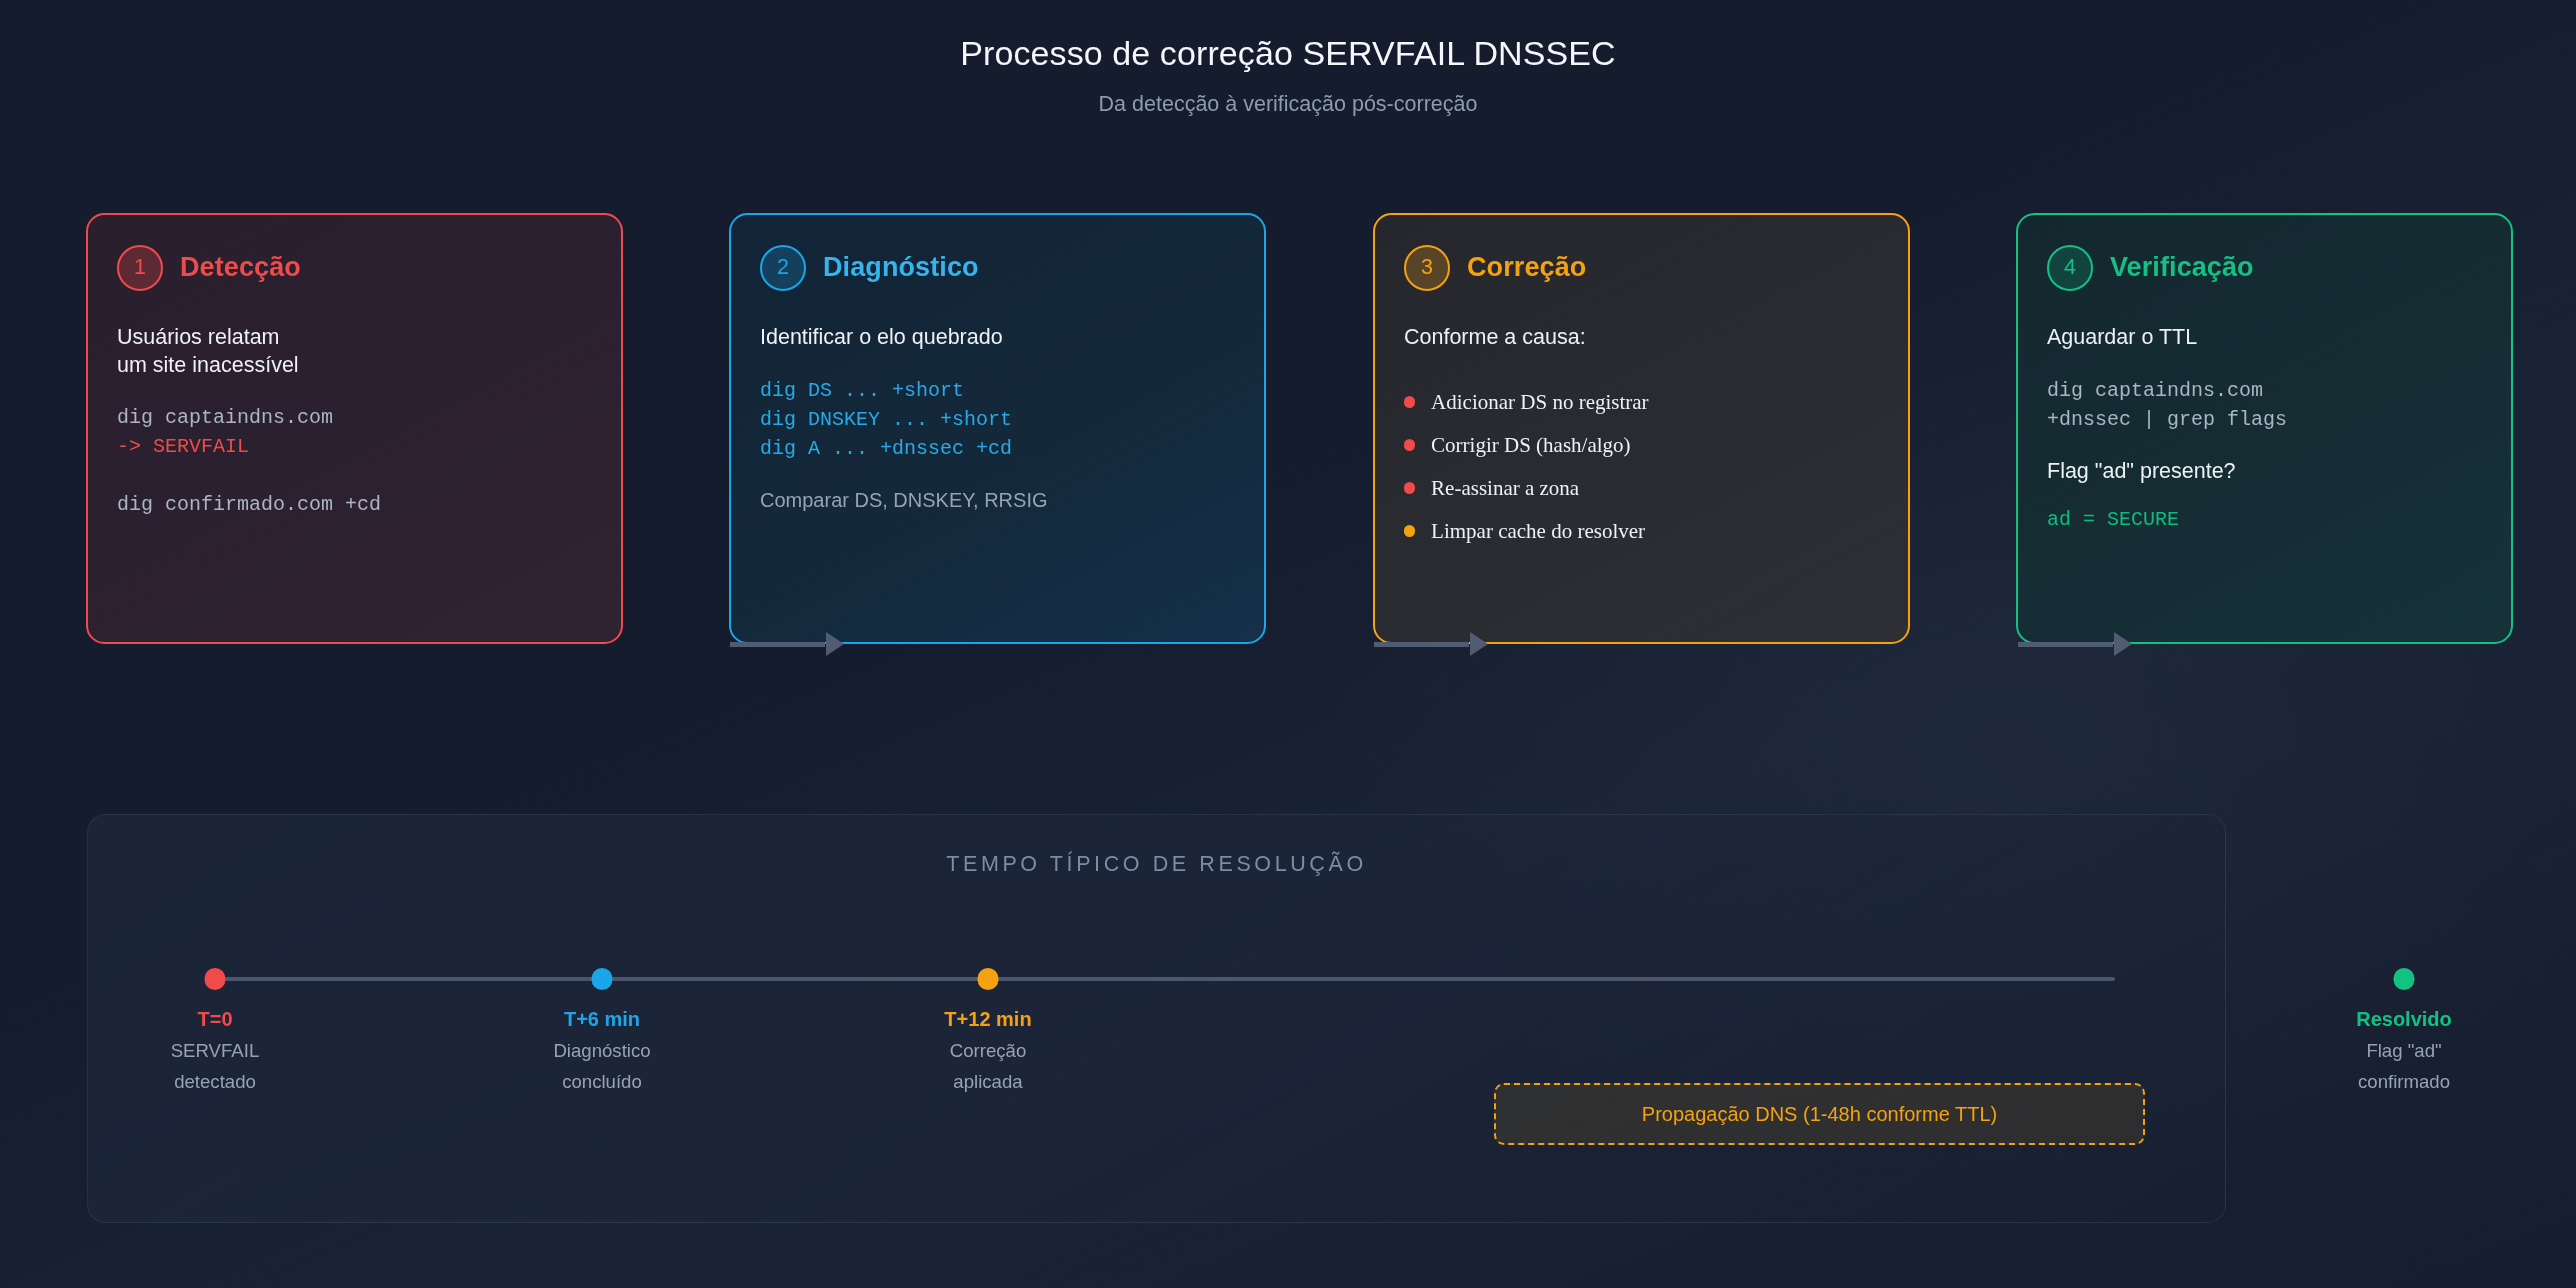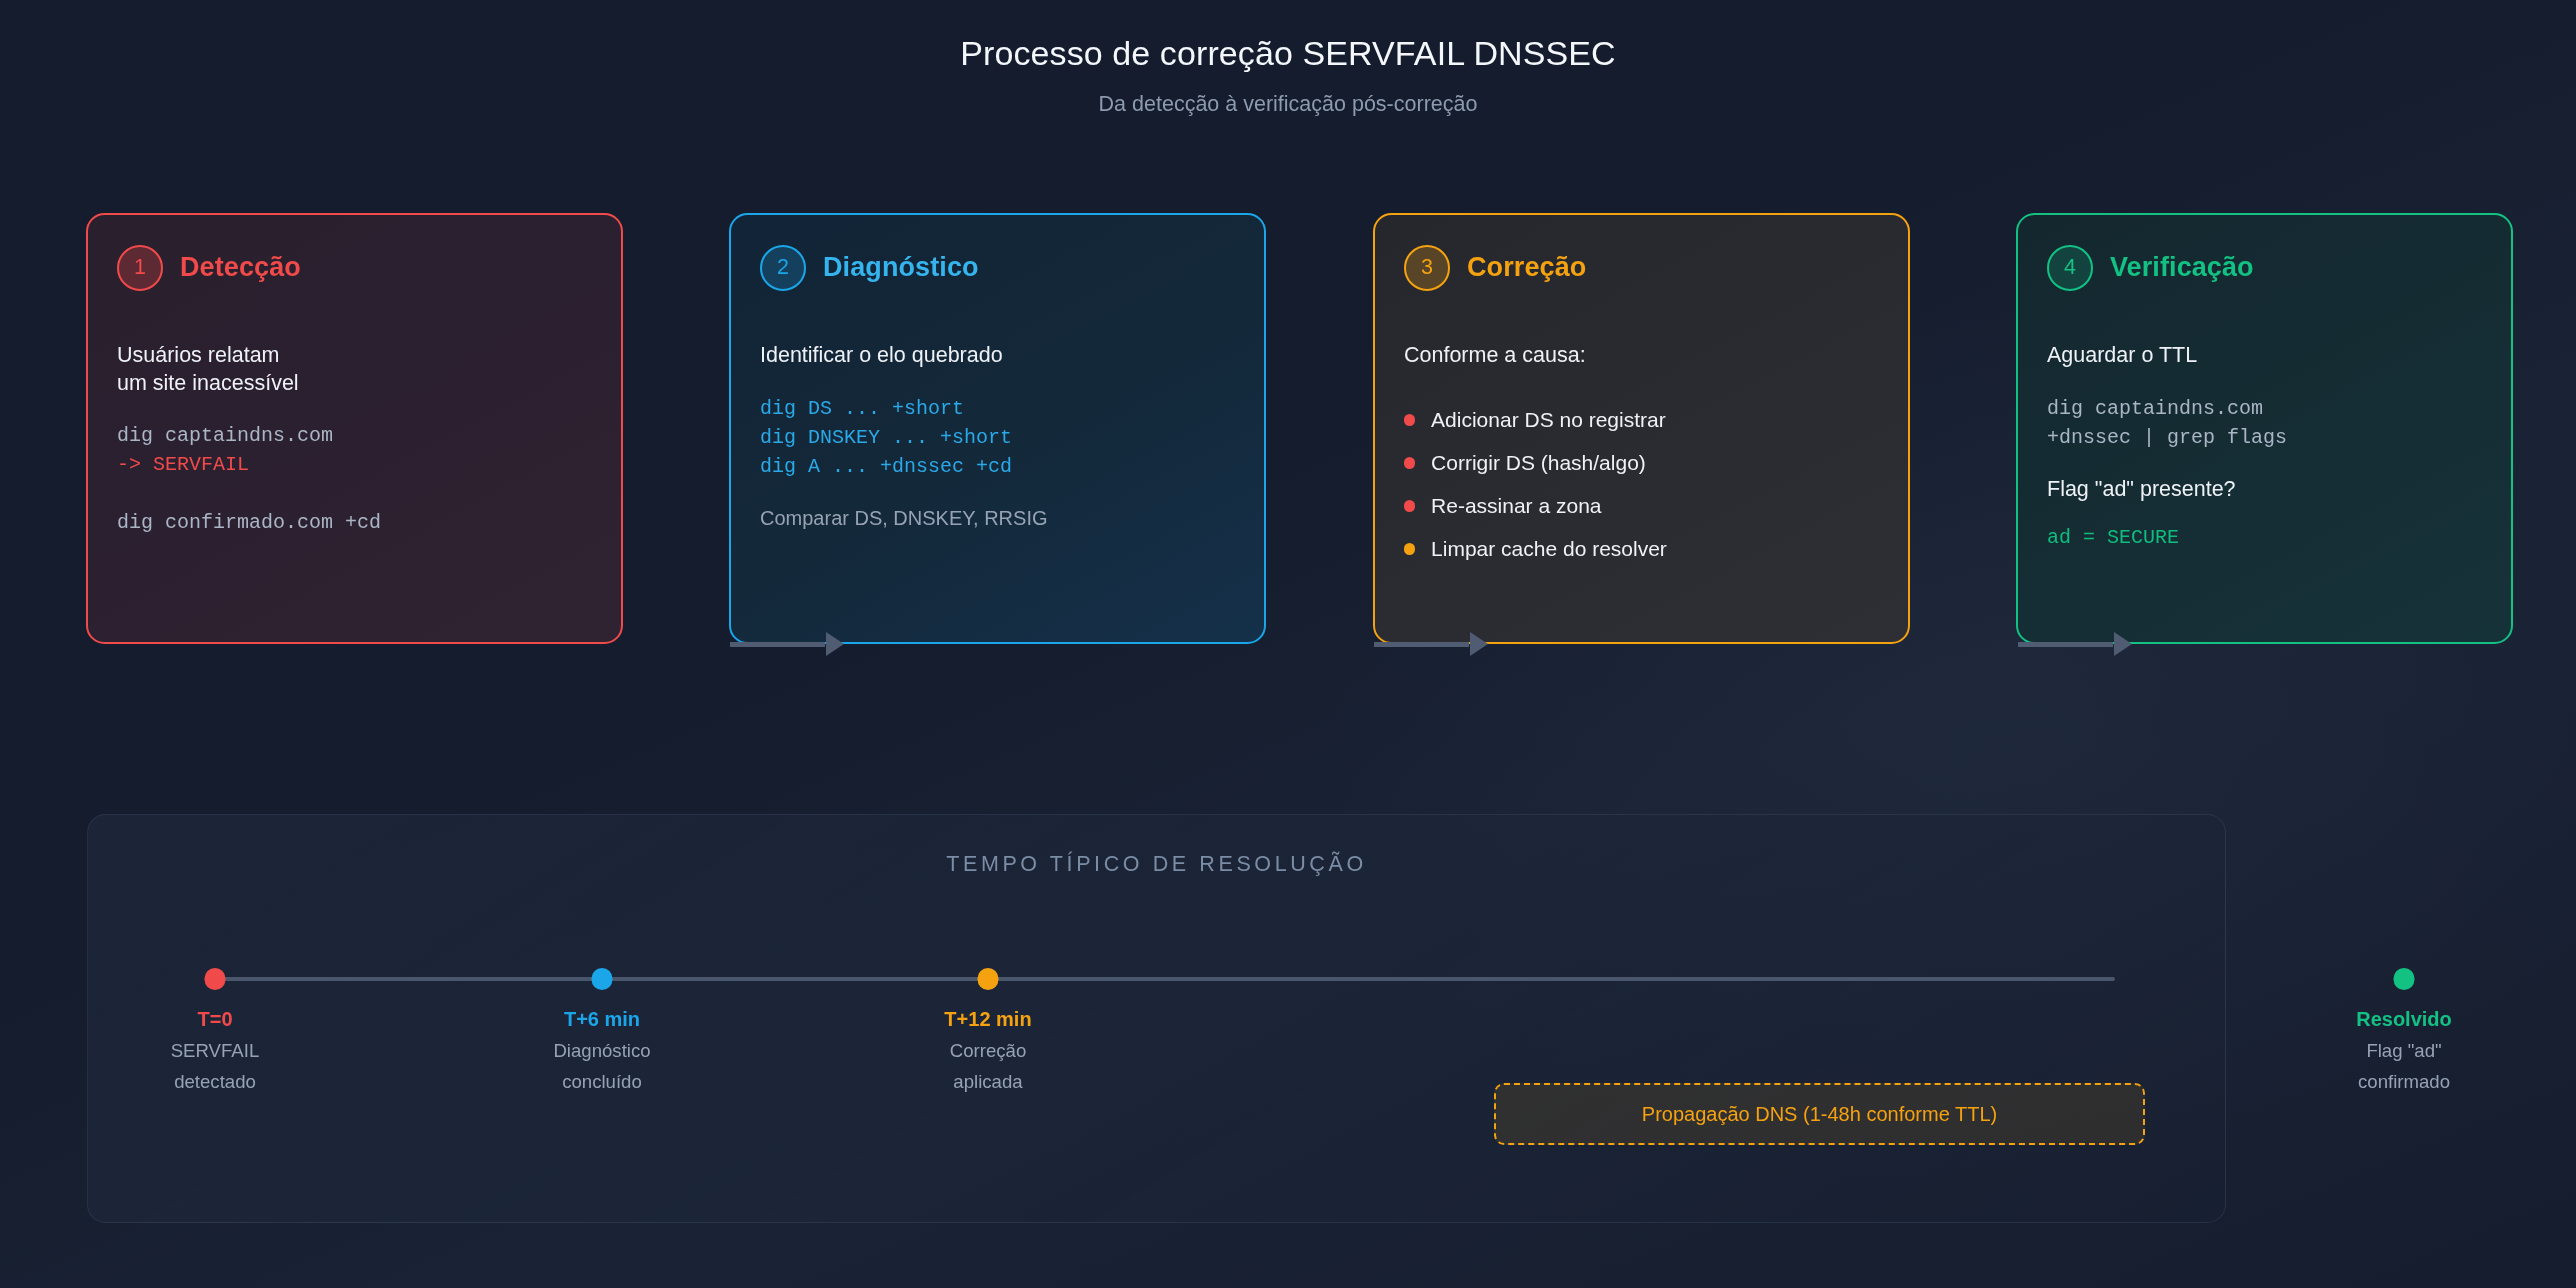--- a/index.html
+++ b/index.html
@@ -61,31 +61,31 @@
   .card-2 .badge { color:#1aa6e8; background:rgba(26,166,232,0.22); }
   .card-3 .badge { color:#f5a210; background:rgba(245,162,16,0.24); }
   .card-4 .badge { color:#13c183; background:rgba(19,193,131,0.18); }
 
   .card-title { font-size:27px; font-weight:bold; letter-spacing:0.1px; }
   .card-1 .card-title { color:#f04a4a; }
   .card-2 .card-title { color:#35b4ee; }
   .card-3 .card-title { color:#f5a210; }
   .card-4 .card-title { color:#13c183; }
 
-  .lead { margin-top:48px; font-size:21.5px; line-height:1.28; color:#eef2f7; }
+  .lead { margin-top:30px; font-size:21.5px; line-height:1.28; color:#eef2f7; }
 
   .codeblock { margin-top:24px; font-family:"Liberation Mono", monospace; font-size:20px; line-height:1.45; }
   .code-dim  { color:#aab6c6; }
   .code-red  { color:#f04a4a; }
   .code-green{ color:#0fbd7e; }
   .code-blue { color:#2aa9e8; }
 
   .note { margin-top:26px; font-size:20px; color:#97a3b4; }
 
-  .bullets { margin-top:29px; }
+  .bullets { margin-top:29px;font-family:Liberation Serif, serif; }
   .bullet { display:flex; align-items:center; gap:15.7px; height:43px; }
   .dot { width:11.4px; height:11.4px; border-radius:50%; flex:0 0 auto; }
   .bullet span.txt { font-size:21px; color:#eef2f7; }
 
   
   .arrow { position:absolute; top:427px; height:8.6px; }
   .arrow .shaft { position:absolute; left:0; top:2.1px; height:5px; background:#4f5c72; }
   .arrow .head {
     position:absolute; right:0; top:-7.9px;
     width:0; height:0;

